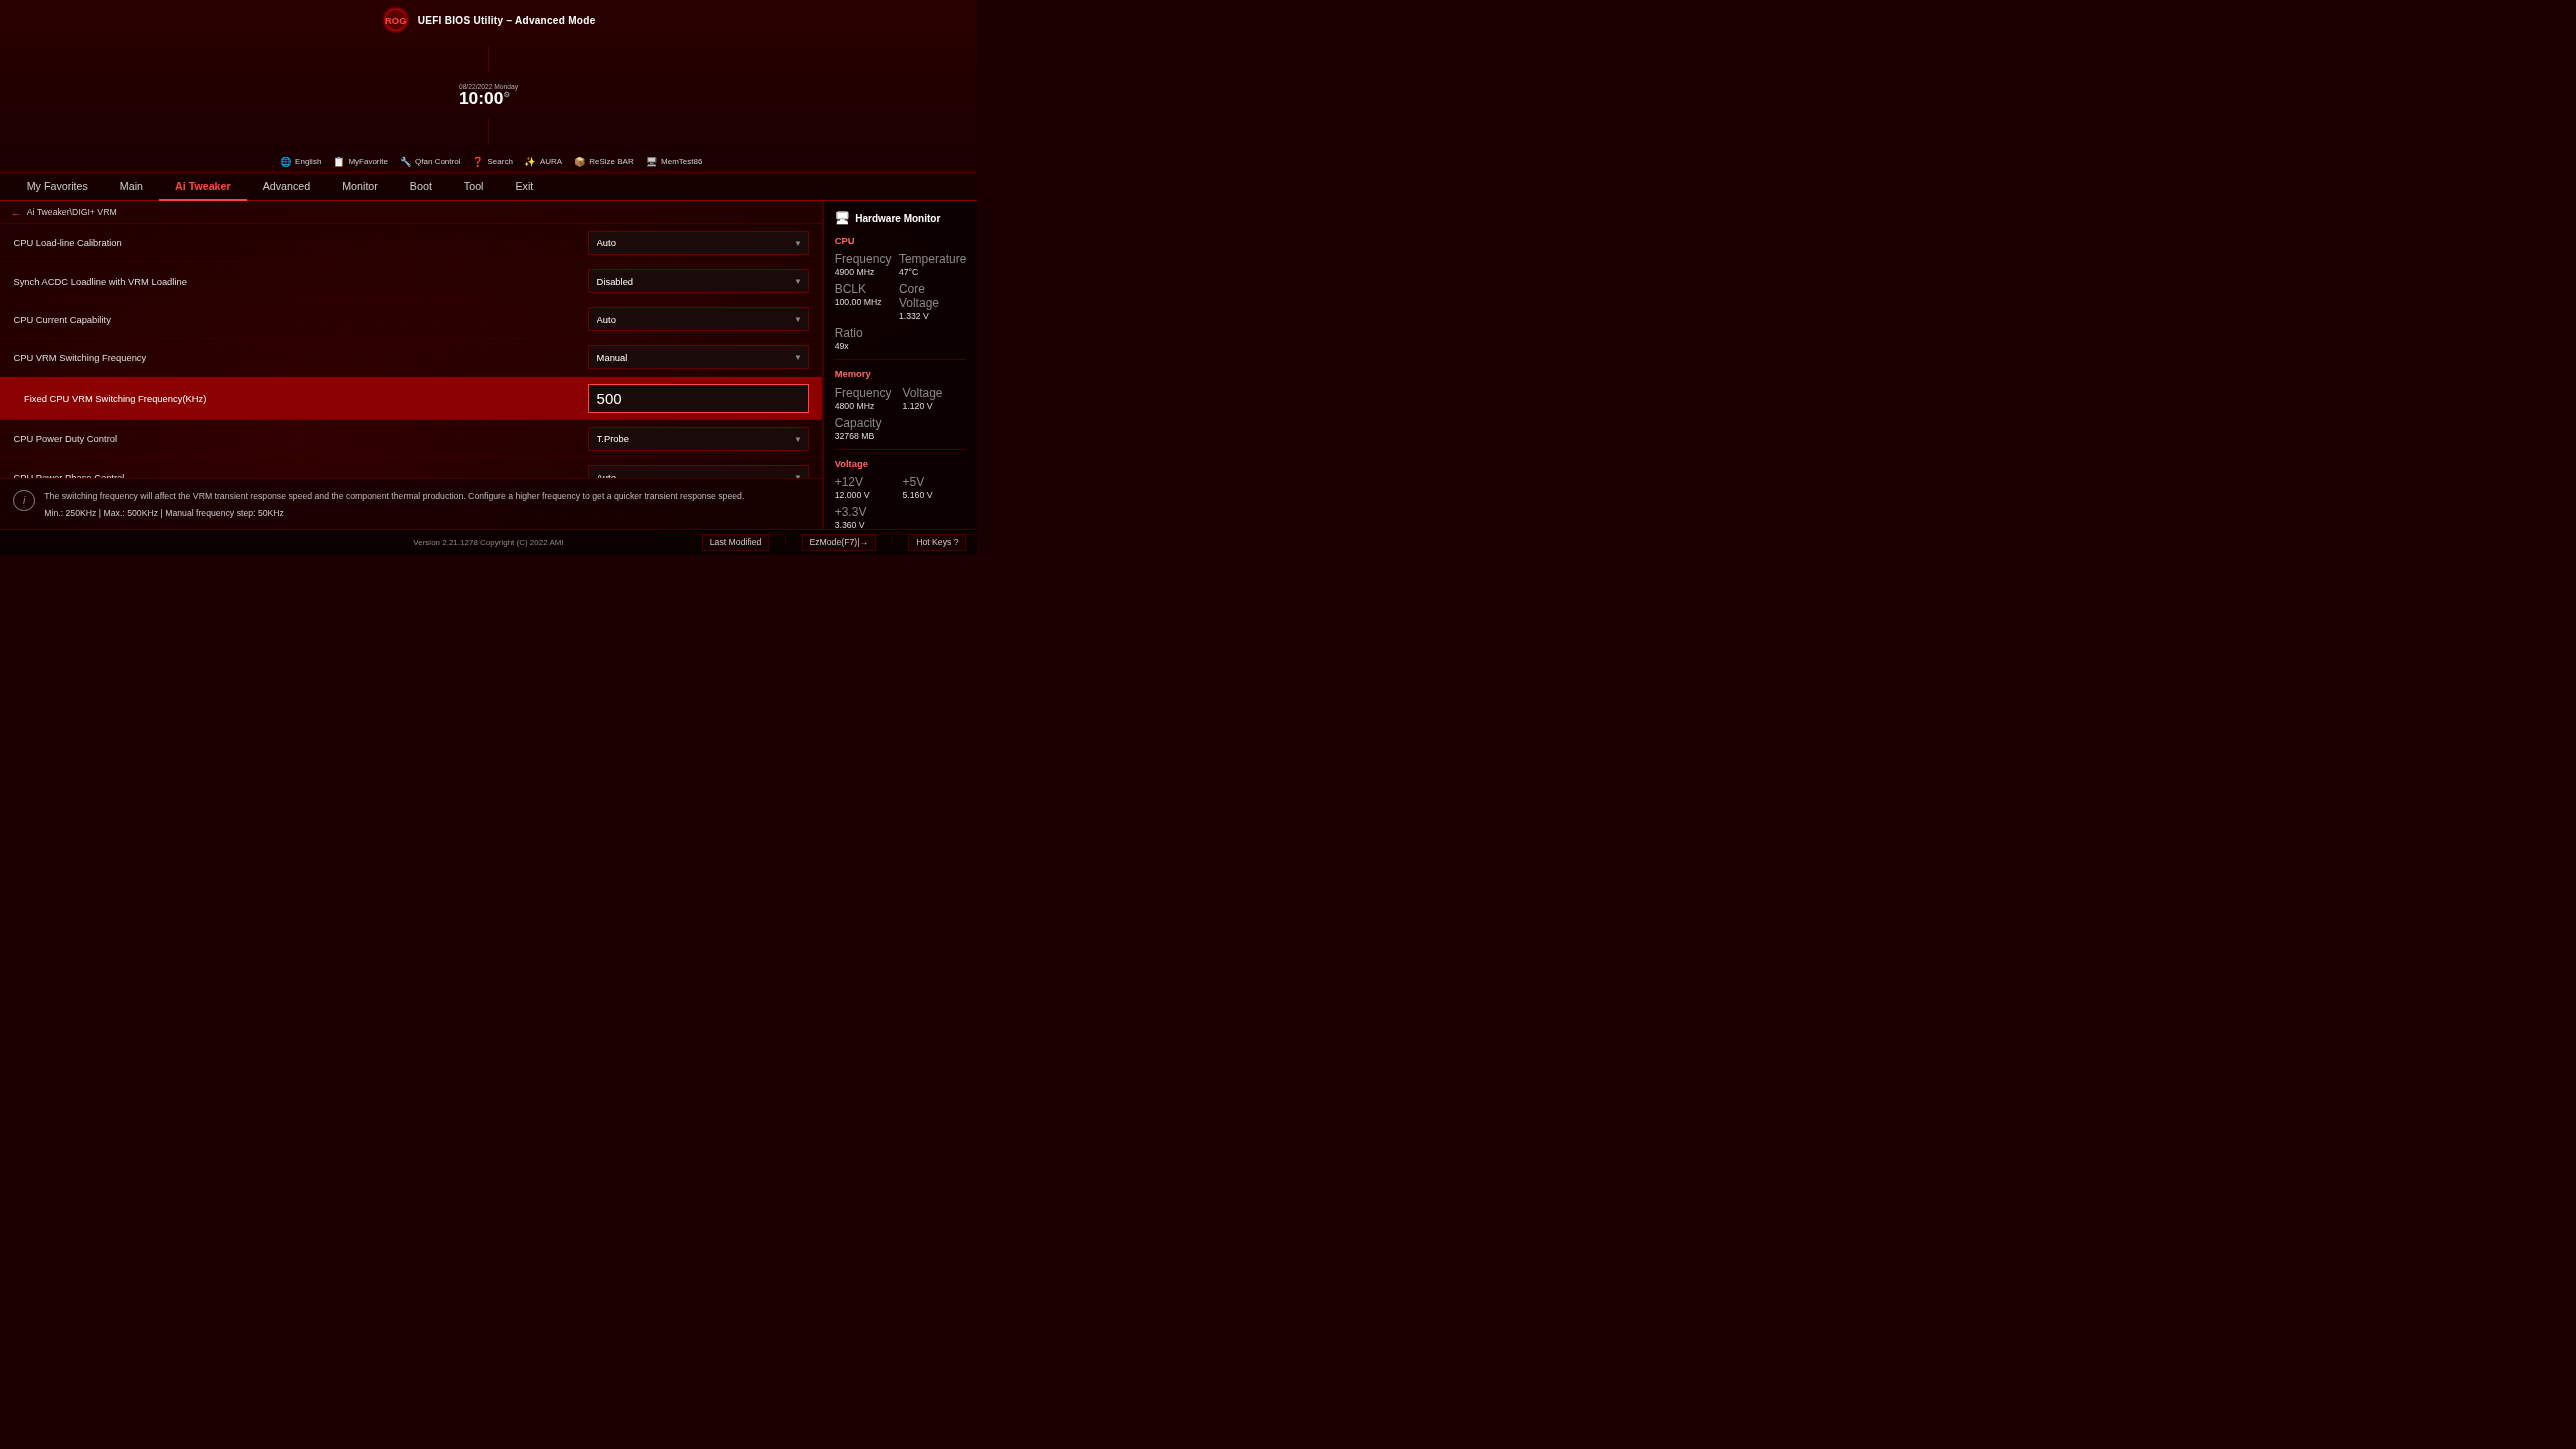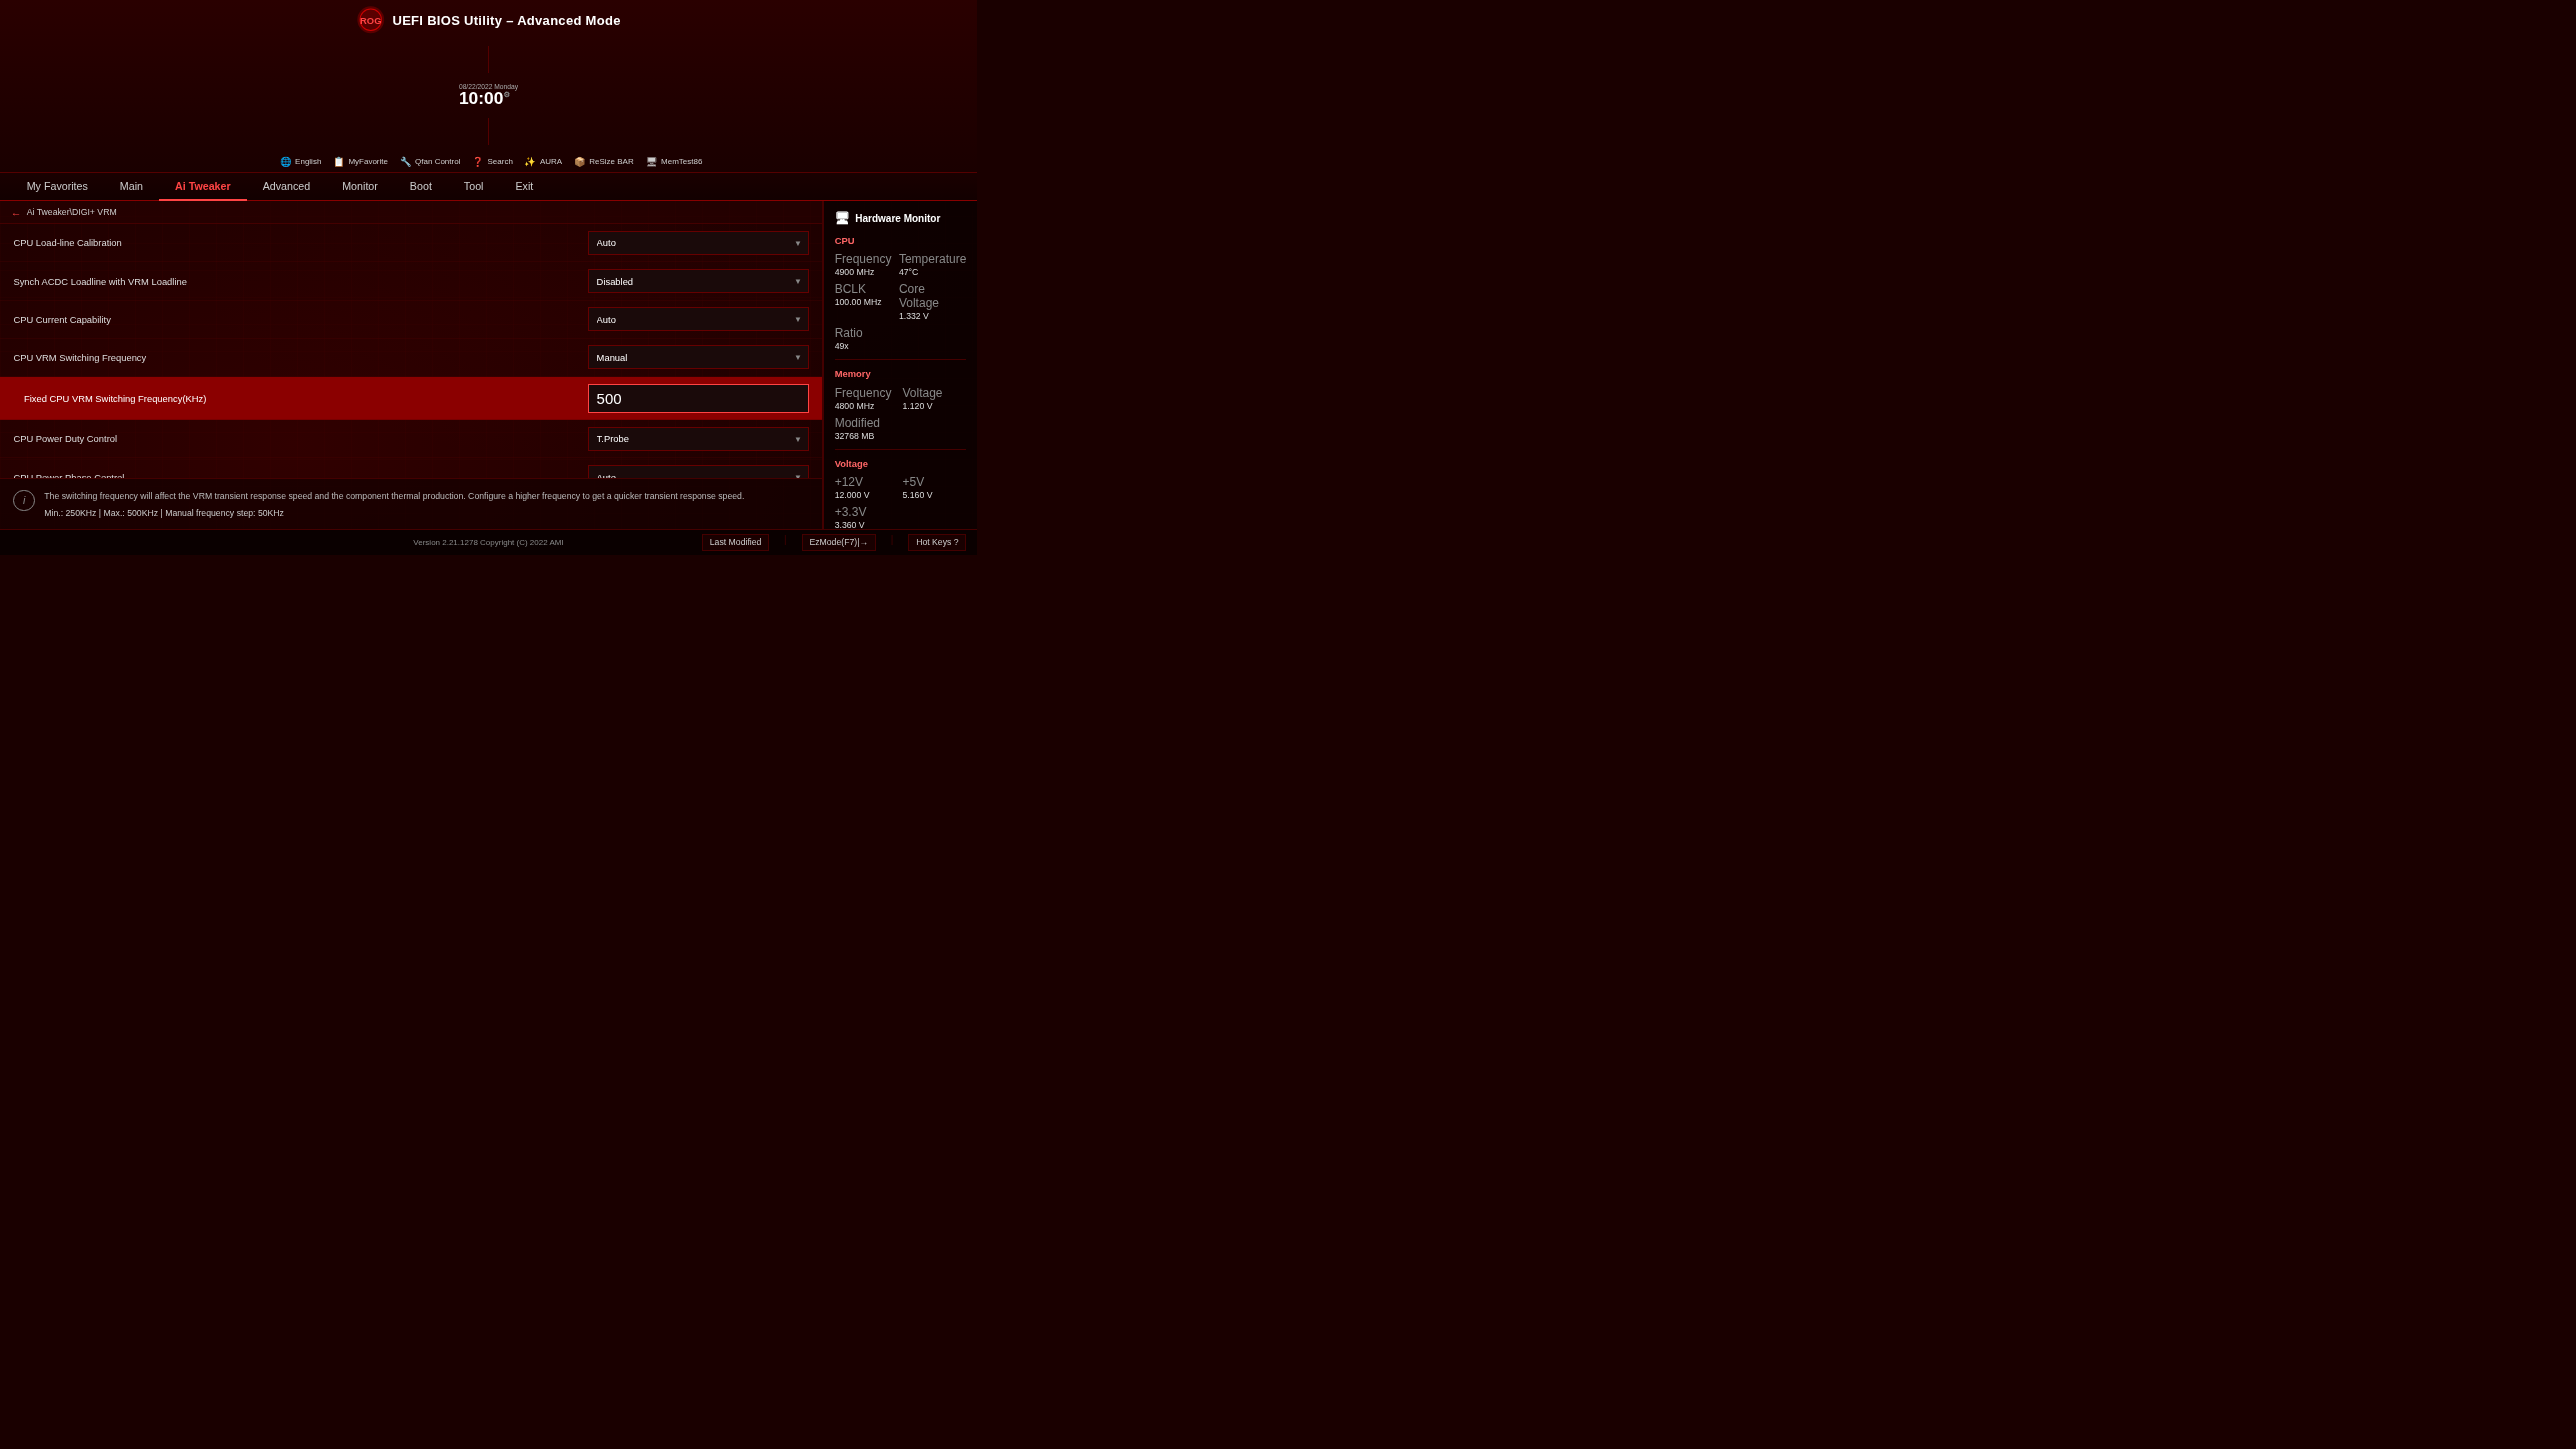--- a/index.html
+++ b/index.html
@@ -62,21 +62,21 @@
       align-items: center;
       gap: 6.7px;
     }
 
     .rog-logo {
       width: 29.5px;
       height: 29.5px;
     }
 
     .bios-title {
-      font-size: 13px;
+      font-size: 10px;
       font-weight: 600;
       color: #fff;
       letter-spacing: 0.3px;
     }
 
     .header-divider {
       width: 0.7px;
       height: 27px;
       background: #550000;
     }
@@ -623,21 +623,21 @@
       <div class="hw-grid">
         <div>
           <div class="hw-item-label">Frequency</div>
           <div class="hw-item-value">4800 MHz</div>
         </div>
         <div>
           <div class="hw-item-label">Voltage</div>
           <div class="hw-item-value">1.120 V</div>
         </div>
         <div>
-          <div class="hw-item-label">Modified</div>
+          <div class="hw-item-label">Capacity</div>
           <div class="hw-item-value">32768 MB</div>
         </div>
       </div>
 
       <hr class="hw-divider">
 
       <div class="hw-section-title">Voltage</div>
       <div class="hw-grid">
         <div>
           <div class="hw-item-label">+12V</div>

